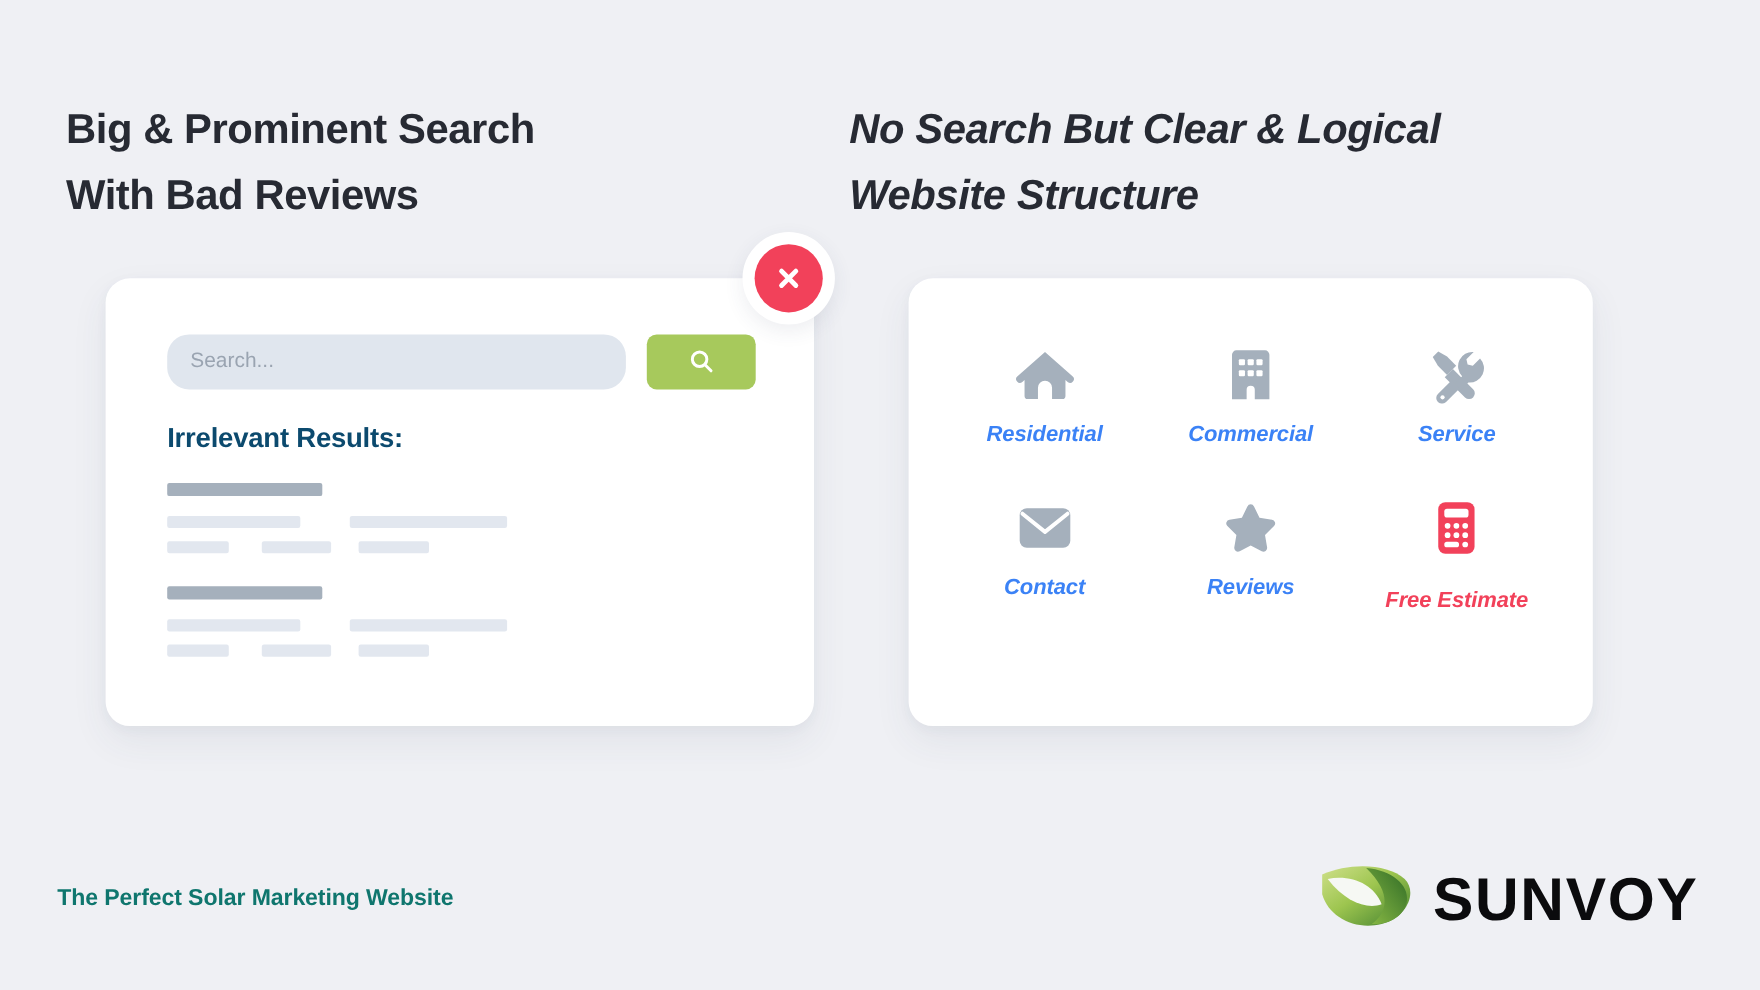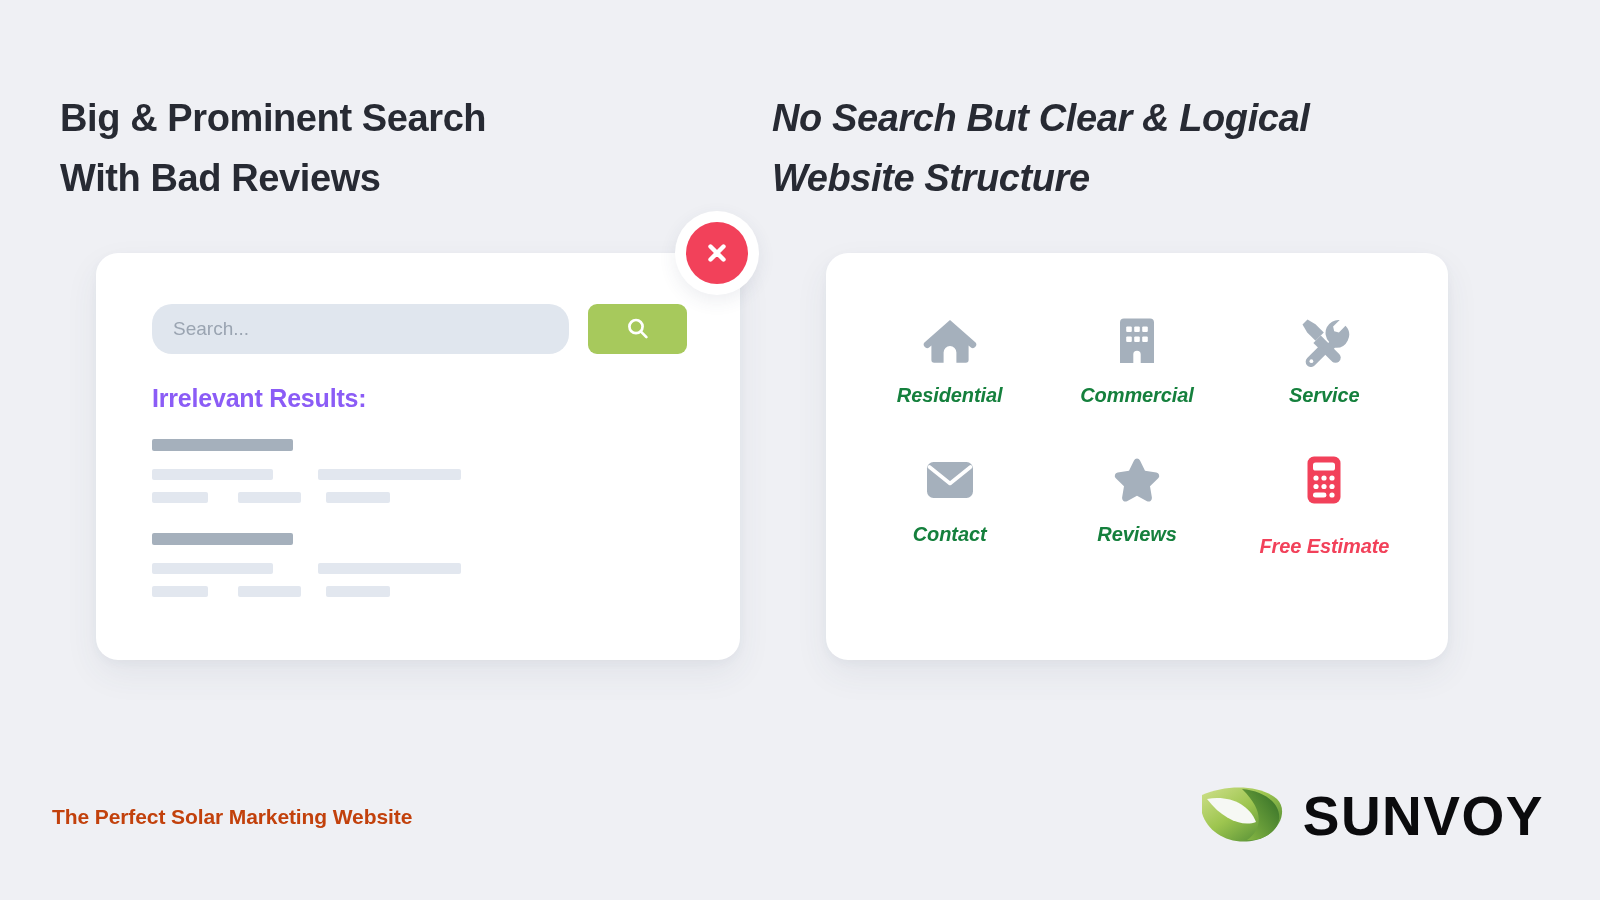--- a/index.html
+++ b/index.html
@@ -110,21 +110,21 @@
     cursor: pointer;
   }
 
   
   .results-title {
     position: absolute;
     left: 56px;
     top: 131px;
     font-size: 25px;
     font-weight: 700;
-    color: #8b5cf6;
+    color: #0c4a6e;
     letter-spacing: -0.2px;
   }
 
   .skel-group { position: absolute; left: 56px; width: 480px; }
   .skel-group.g1 { top: 186px; }
   .skel-group.g2 { top: 280px; }
 
   .skel-bar { border-radius: 2px; }
   .skel-head {
     height: 12px;
@@ -154,33 +154,33 @@
   .icon-glyph {
     height: 52px;
     display: flex;
     align-items: center;
     justify-content: center;
     margin-bottom: 17px;
   }
   .icon-label {
     font-size: 20px;
     font-weight: 700;
-    color: #15803d;
+    color: #3b82f6;
     letter-spacing: -0.1px;
   }
   .icon-label.accent { color: #f2415a; margin-top: 12px; }
 
   
   .footer-caption {
     position: absolute;
     left: 52px;
     top: 805px;
     font-size: 21px;
     font-weight: 700;
-    color: #c2410c;
+    color: #0f766e;
     letter-spacing: -0.1px;
   }
   .brand {
     position: absolute;
     right: 56px;
     top: 782px;
     display: flex;
     align-items: flex-end;
     gap: 18px;
   }

